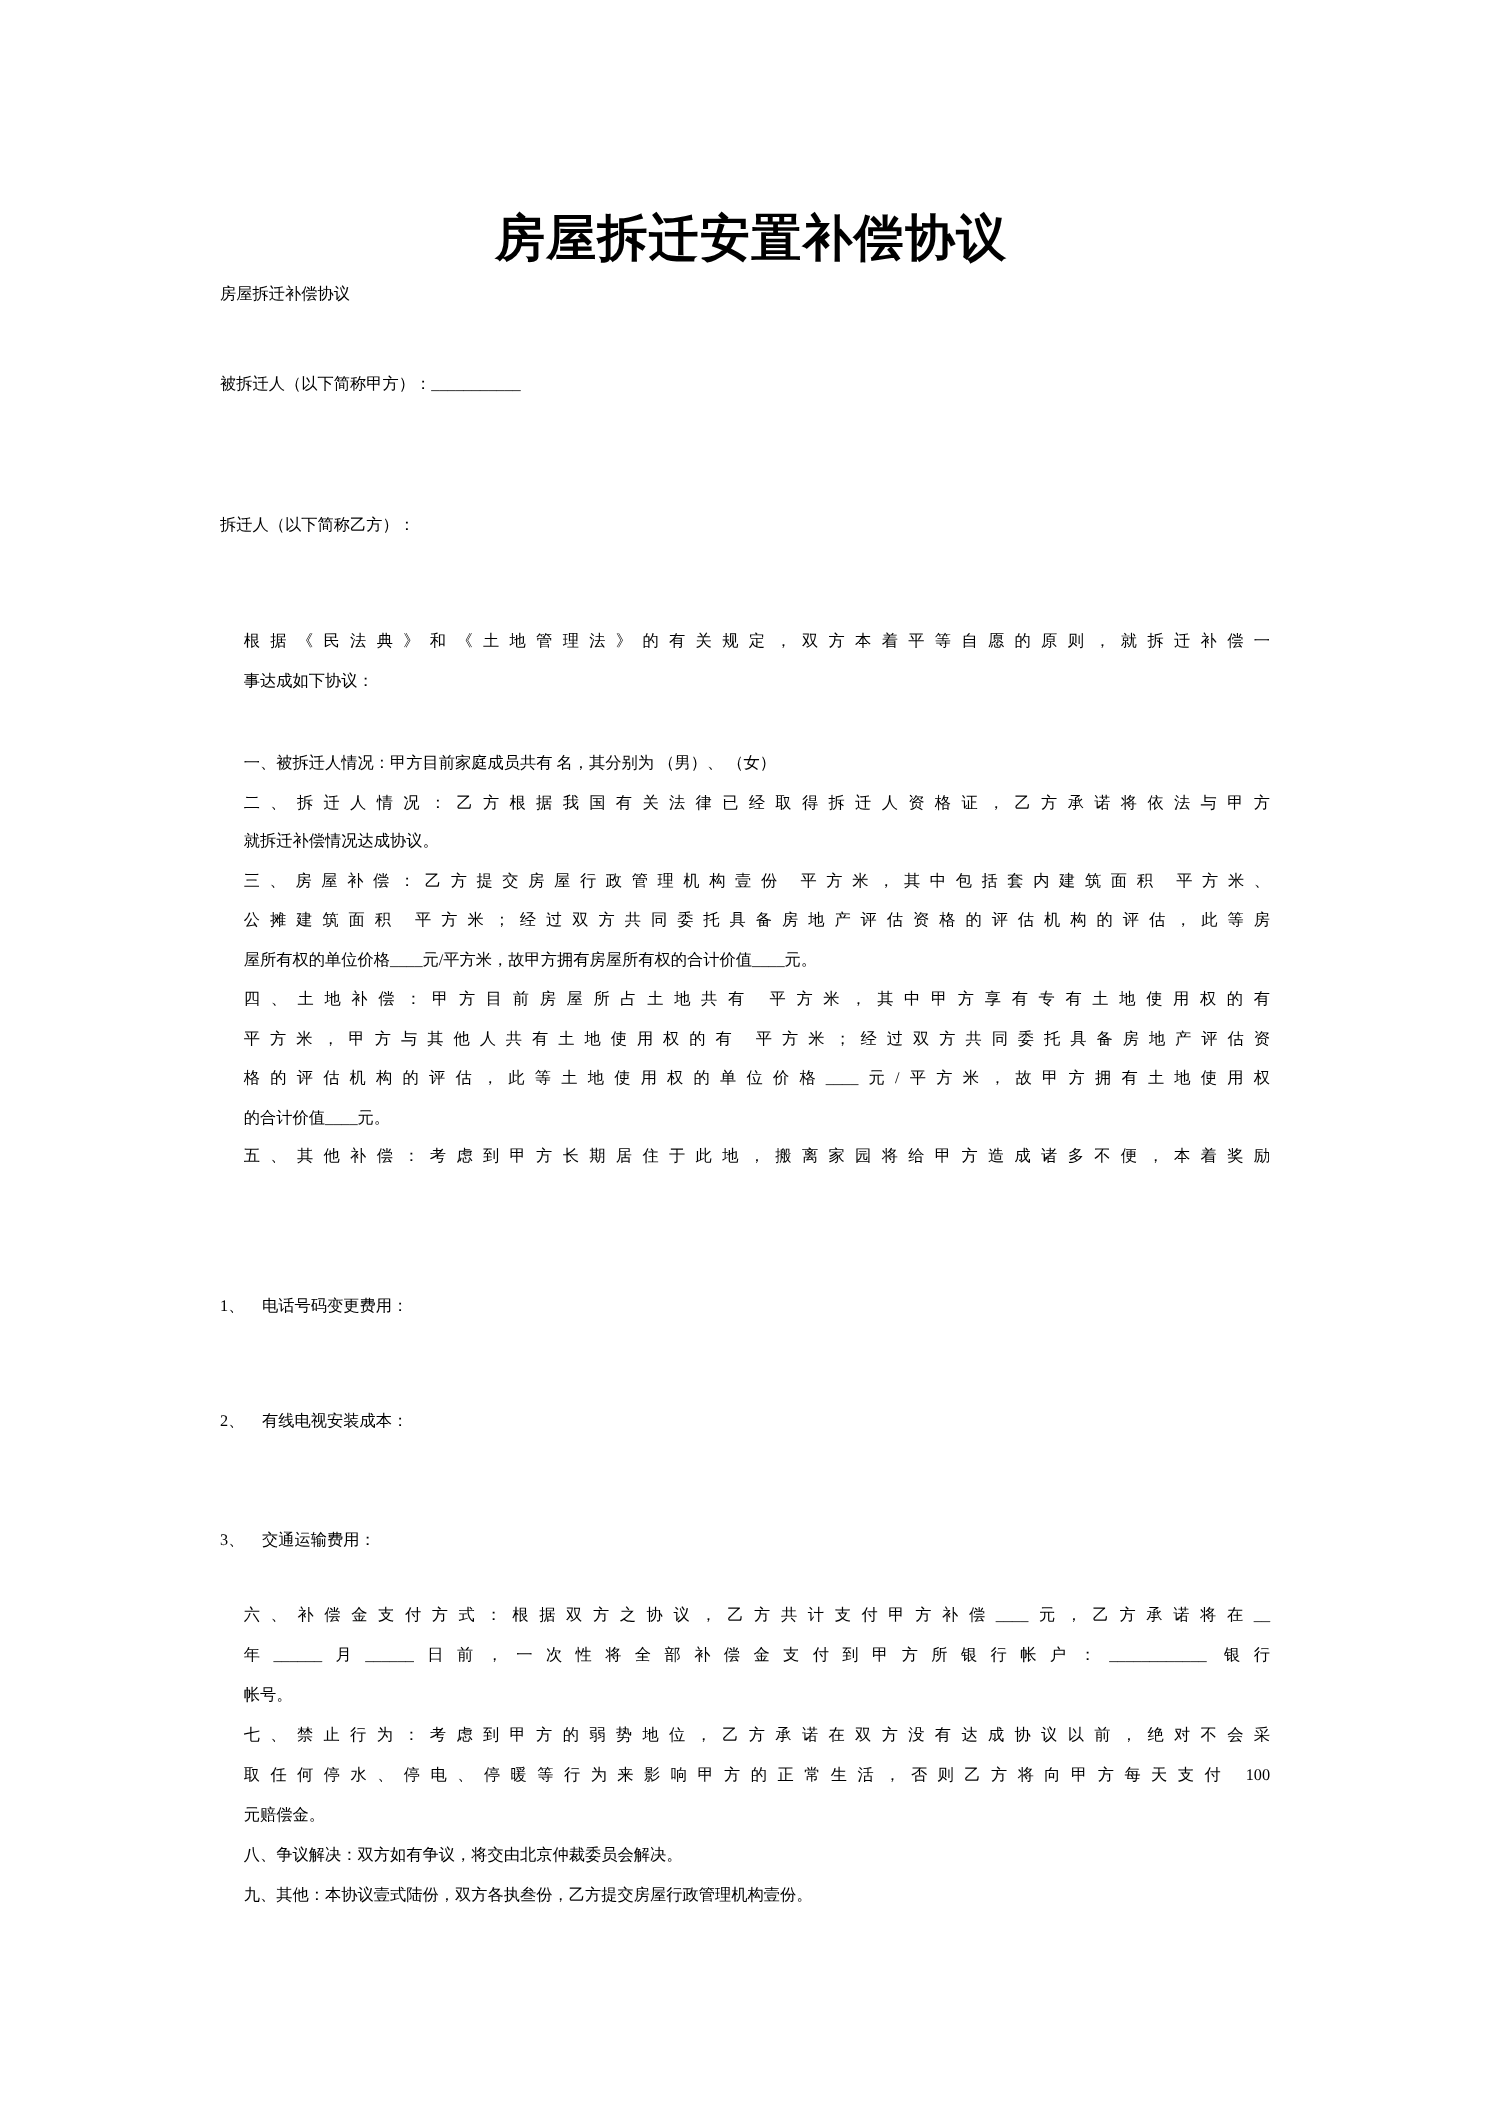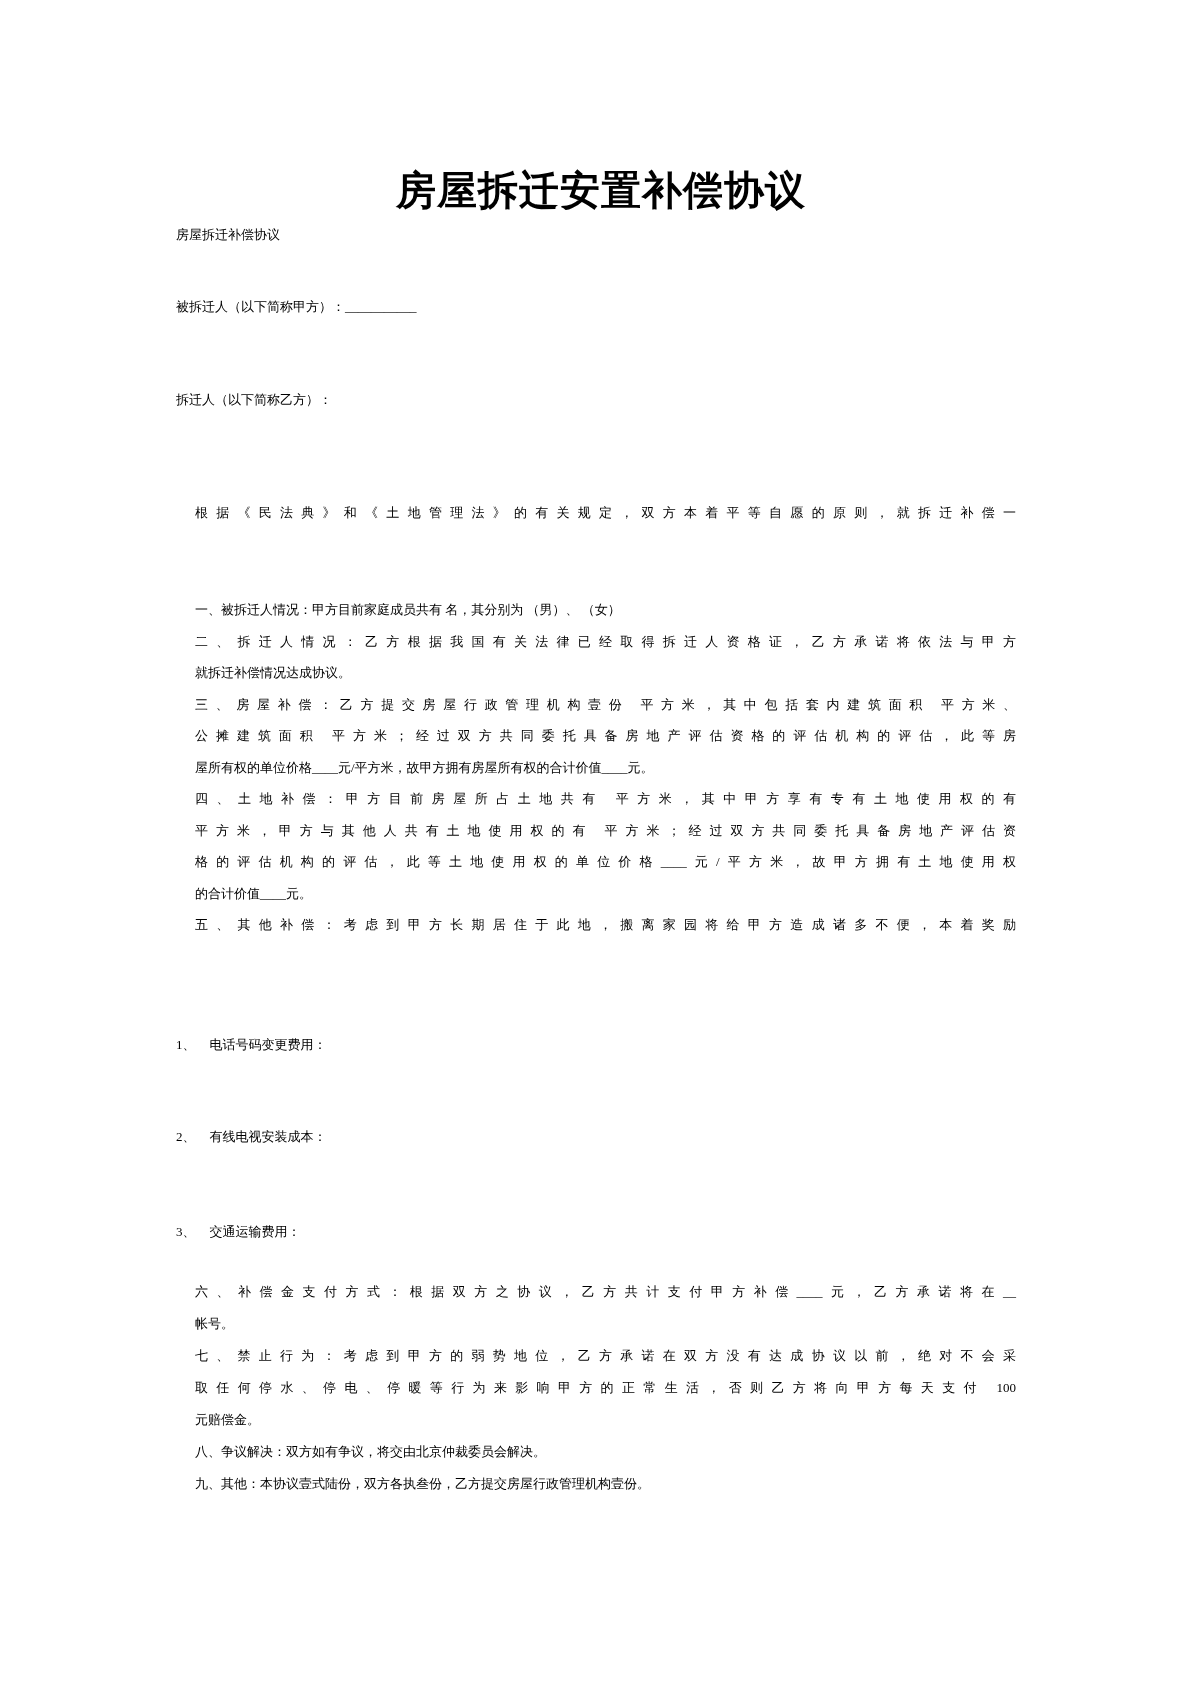--- a/index.html
+++ b/index.html
@@ -43,24 +43,25 @@
 <body>
 
 <div class="page">
 
   <h1 class="doc-title">房屋拆迁安置补偿协议</h1>
 
   <div class="block" style="top:219px">房屋拆迁补偿协议</div>
 
   <div class="block" style="top:291px"><span>被拆迁人（以下简称甲方）：</span><span class="blank">___________</span></div>
 
-  <div class="block" style="top:384px"><span>拆迁人（以下简称乙方）：</span></div>
+  <div class="block" style="top:404px"><span>拆迁人（以下简称乙方）：</span></div>
 
   <div class="block" style="top:497px">
     <div class="line j">根据《民法典》和《土地管理法》的有关规定，双方本着平等自愿的原则，就拆迁补偿一</div>
+    <div class="line">事达成如下协议：</div>
   </div>
 
   <div class="block block-a" style="top:594px">
     <div class="line">一、被拆迁人情况：甲方目前家庭成员共有 名，其分别为 （男）、 （女）</div>
     <div class="line j">二、拆迁人情况：乙方根据我国有关法律已经取得拆迁人资格证，乙方承诺将依法与甲方</div>
     <div class="line">就拆迁补偿情况达成协议。</div>
     <div class="line j">三、房屋补偿：乙方提交房屋行政管理机构壹份 平方米，其中包括套内建筑面积 平方米、</div>
     <div class="line j">公摊建筑面积 平方米；经过双方共同委托具备房地产评估资格的评估机构的评估，此等房</div>
     <div class="line">屋所有权的单位价格____元/平方米，故甲方拥有房屋所有权的合计价值____元。</div>
     <div class="line j">四、土地补偿：甲方目前房屋所占土地共有 平方米，其中甲方享有专有土地使用权的有</div>
@@ -71,20 +72,21 @@
   </div>
 
   <div class="block" style="top:1029px"><span class="item-num">1、</span><span>电话号码变更费用：</span></div>
 
   <div class="block" style="top:1121px"><span class="item-num">2、</span><span>有线电视安装成本：</span></div>
 
   <div class="block" style="top:1216px"><span class="item-num">3、</span><span>交通运输费用：</span></div>
 
   <div class="block" style="top:1276px">
     <div class="line j">六、补偿金支付方式：根据双方之协议，乙方共计支付甲方补偿____元，乙方承诺将在__</div>
+    <div class="line j">年______月______日前，一次性将全部补偿金支付到甲方所银行帐户：____________ 银行</div>
     <div class="line">帐号。</div>
     <div class="line j">七、禁止行为：考虑到甲方的弱势地位，乙方承诺在双方没有达成协议以前，绝对不会采</div>
     <div class="line j">取任何停水、停电、停暖等行为来影响甲方的正常生活，否则乙方将向甲方每天支付 100</div>
     <div class="line">元赔偿金。</div>
     <div class="line">八、争议解决：双方如有争议，将交由北京仲裁委员会解决。</div>
     <div class="line">九、其他：本协议壹式陆份，双方各执叁份，乙方提交房屋行政管理机构壹份。</div>
   </div>
 
 </div>
 

